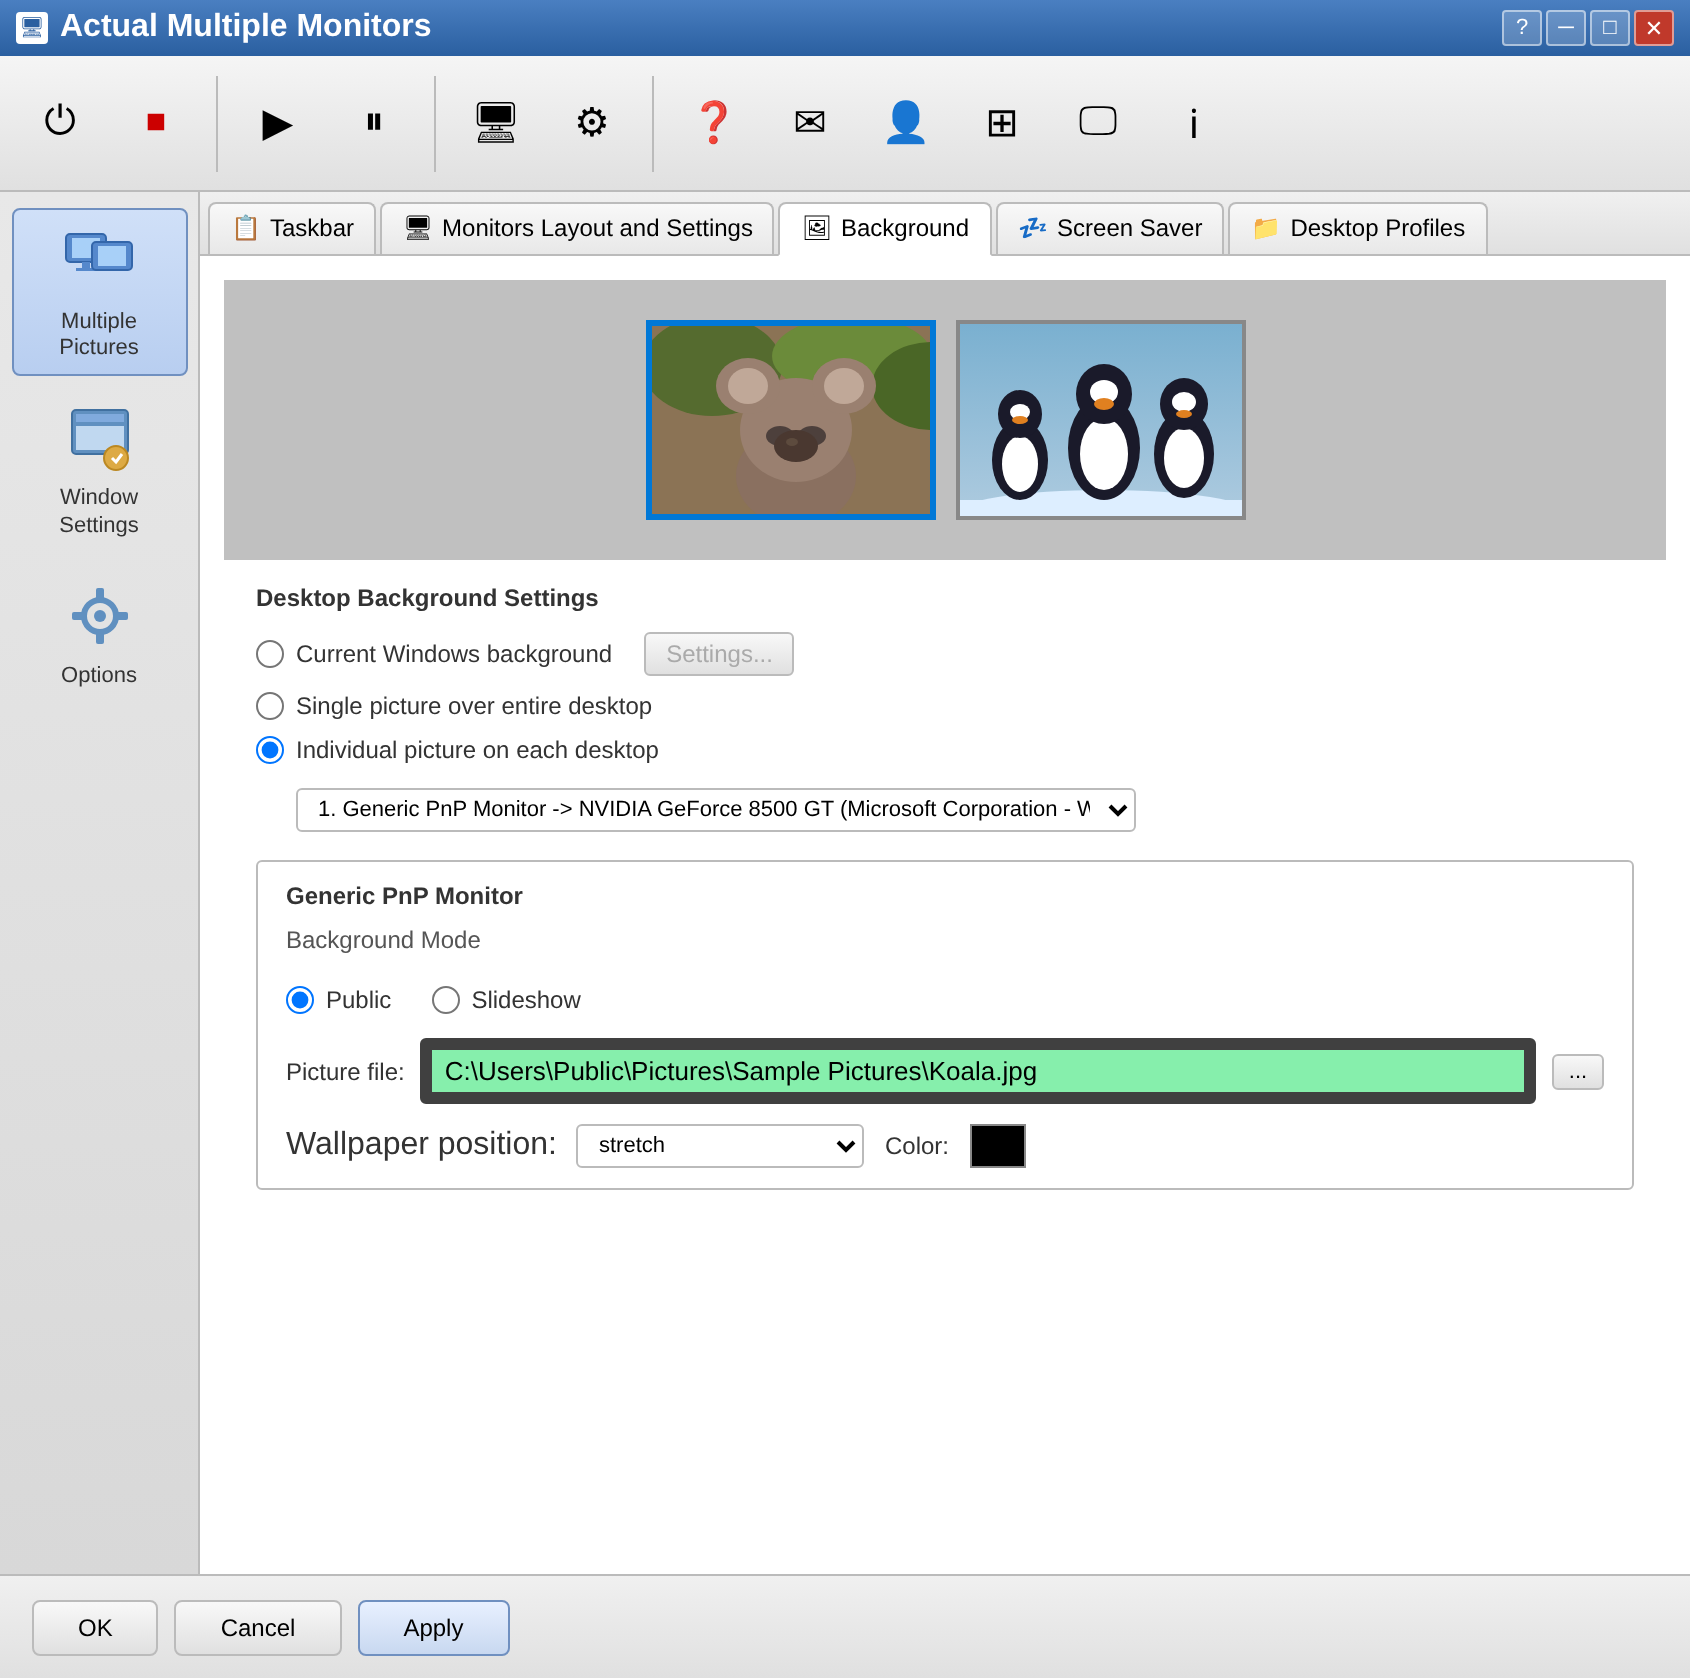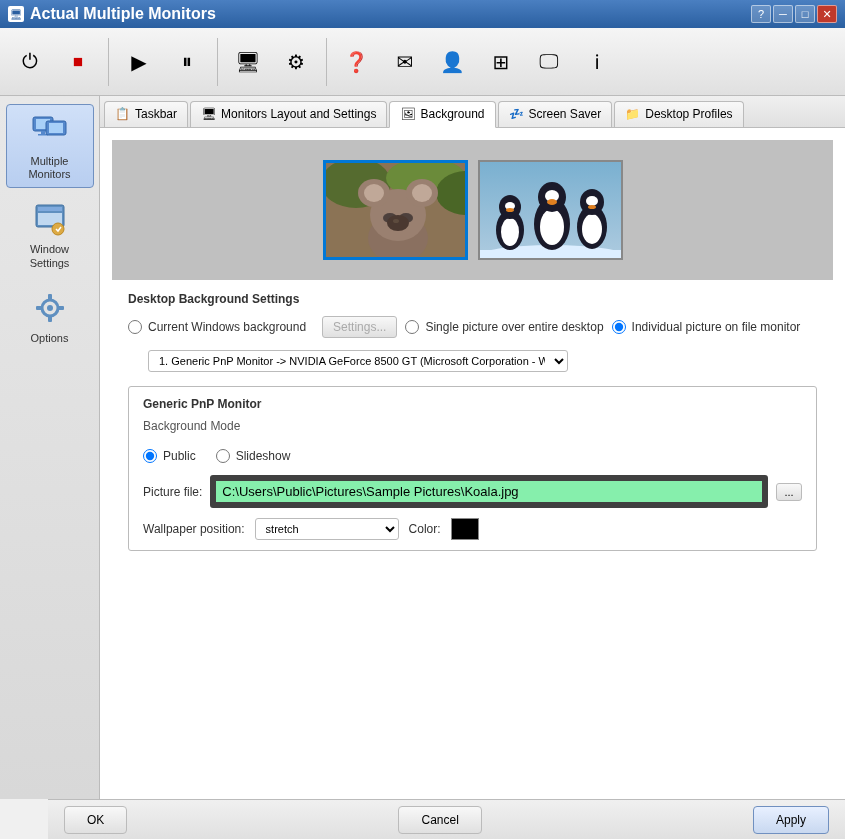--- a/index.html
+++ b/index.html
@@ -235,21 +235,21 @@
 
     .section-title {
       font-size: 12px;
       font-weight: bold;
       color: #333;
       margin-bottom: 10px;
     }
 
     .radio-group {
       display: flex;
-      flex-direction: row;
+      flex-direction: column;
       gap: 8px;
       margin-bottom: 12px;
     }
     .radio-row {
       display: flex;
       align-items: center;
       gap: 6px;
     }
     .radio-input {
       width: 14px;
@@ -348,21 +348,21 @@
       min-width: 26px;
     }
 
     
     .position-row {
       display: flex;
       align-items: center;
       gap: 10px;
     }
     .position-label {
-      font-size: 12px;
+      font-size: 16px;
       color: #333;
       text-align: right;
     }
     .position-select {
       padding: 3px 6px;
       border: 1px solid #bbb;
       border-radius: 3px;
       font-size: 11px;
       background: white;
       width: 144px;
@@ -374,30 +374,29 @@
     .color-swatch {
       width: 28px;
       height: 22px;
       background: #000;
       border: 1px solid #888;
       cursor: pointer;
     }
 
     
     .bottom-bar {
-      height: 40px;
+      height: 52px;
       background: linear-gradient(to bottom, #f0f0f0, #e0e0e0);
       border-top: 1px solid #bbb;
       display: flex;
       align-items: center;
-      justify-content: space-between;
+      justify-content: flex-start;
       padding: 0 16px;
       gap: 8px;
       flex-shrink: 0;
-      margin-left: 48px;
     }
     .bottom-btn {
       padding: 6px 22px;
       border: 1px solid #bbb;
       border-radius: 4px;
       font-size: 12px;
       cursor: pointer;
       background: linear-gradient(to bottom, #f8f8f8, #e0e0e0);
     }
     .bottom-btn.primary {
@@ -468,21 +467,21 @@
       <div class="sidebar-item-icon">
         <svg width="36" height="36" viewBox="0 0 36 36">
           <rect x="1" y="4" width="20" height="14" rx="2" fill="#5588cc" stroke="#3366aa" stroke-width="1"></rect>
           <rect x="4" y="6" width="14" height="10" fill="#a8d0f8"></rect>
           <rect x="9" y="18" width="4" height="3" fill="#5588cc"></rect>
           <rect x="6" y="21" width="10" height="1.5" fill="#5588cc"></rect>
           <rect x="14" y="8" width="20" height="14" rx="2" fill="#5588cc" stroke="#3366aa" stroke-width="1"></rect>
           <rect x="17" y="10" width="14" height="10" fill="#a8d0f8"></rect>
         </svg>
       </div>
-      <span class="sidebar-item-label">Multiple Monitors</span>
+      <span class="sidebar-item-label">Multiple Pictures</span>
     </div>
 
     <div class="sidebar-item">
       <div class="sidebar-item-icon">
         <svg width="36" height="36" viewBox="0 0 36 36">
           <rect x="4" y="4" width="28" height="22" rx="2" fill="#6090c0" stroke="#4070a0" stroke-width="1"></rect>
           <rect x="6" y="6" width="24" height="4" fill="#80aadd"></rect>
           <rect x="6" y="12" width="24" height="12" fill="#c0d8f0"></rect>
           <circle cx="26" cy="28" r="6" fill="#ddaa44" stroke="#bb8822" stroke-width="1"></circle>
           <path d="M24 28 L26 30 L29 26" stroke="white" stroke-width="1.5" fill="none"></path>
@@ -602,21 +601,21 @@
             <input type="radio" class="radio-input" name="bg-option" style="">
             <label class="radio-label">Current Windows background</label>
             <button class="settings-btn" disabled="">Settings...</button>
           </div>
           <div class="radio-row">
             <input type="radio" class="radio-input" name="bg-option" style="">
             <label class="radio-label">Single picture over entire desktop</label>
           </div>
           <div class="radio-row">
             <input type="radio" class="radio-input" name="bg-option" checked="" style="">
-            <label class="radio-label">Individual picture on file monitor</label>
+            <label class="radio-label">Individual picture on each desktop</label>
           </div>
         </div>
 
         <div class="monitor-select-row">
           <select class="select-dropdown"><option value="1. Generic PnP Monitor -&gt; NVIDIA GeForce 8500 GT (Microsoft Corporation - WDDM v1.1)">1. Generic PnP Monitor -&gt; NVIDIA GeForce 8500 GT (Microsoft Corporation - WDDM v1.1)</option></select>
         </div>
 
         <div class="box-section">
           <div class="box-section-title">Generic PnP Monitor</div>
           <div class="box-subsection-title">Background Mode</div>

